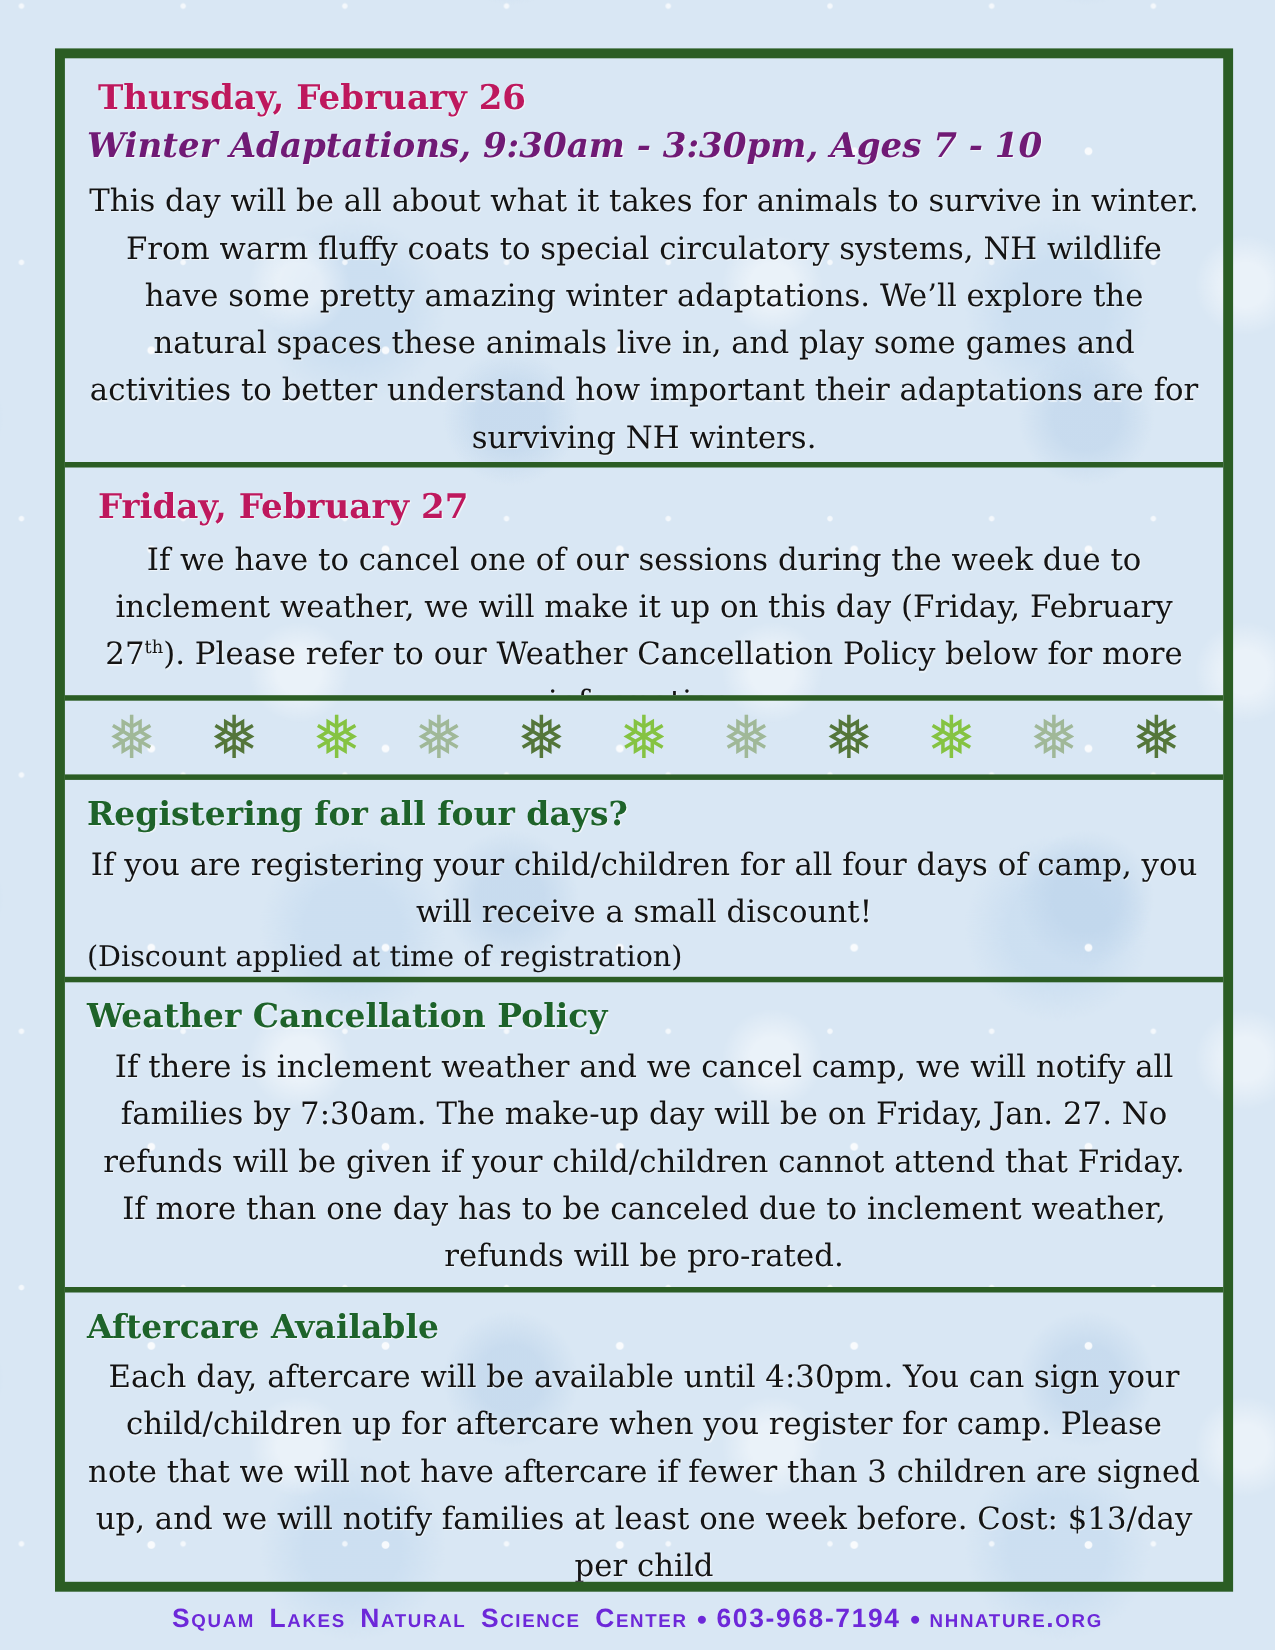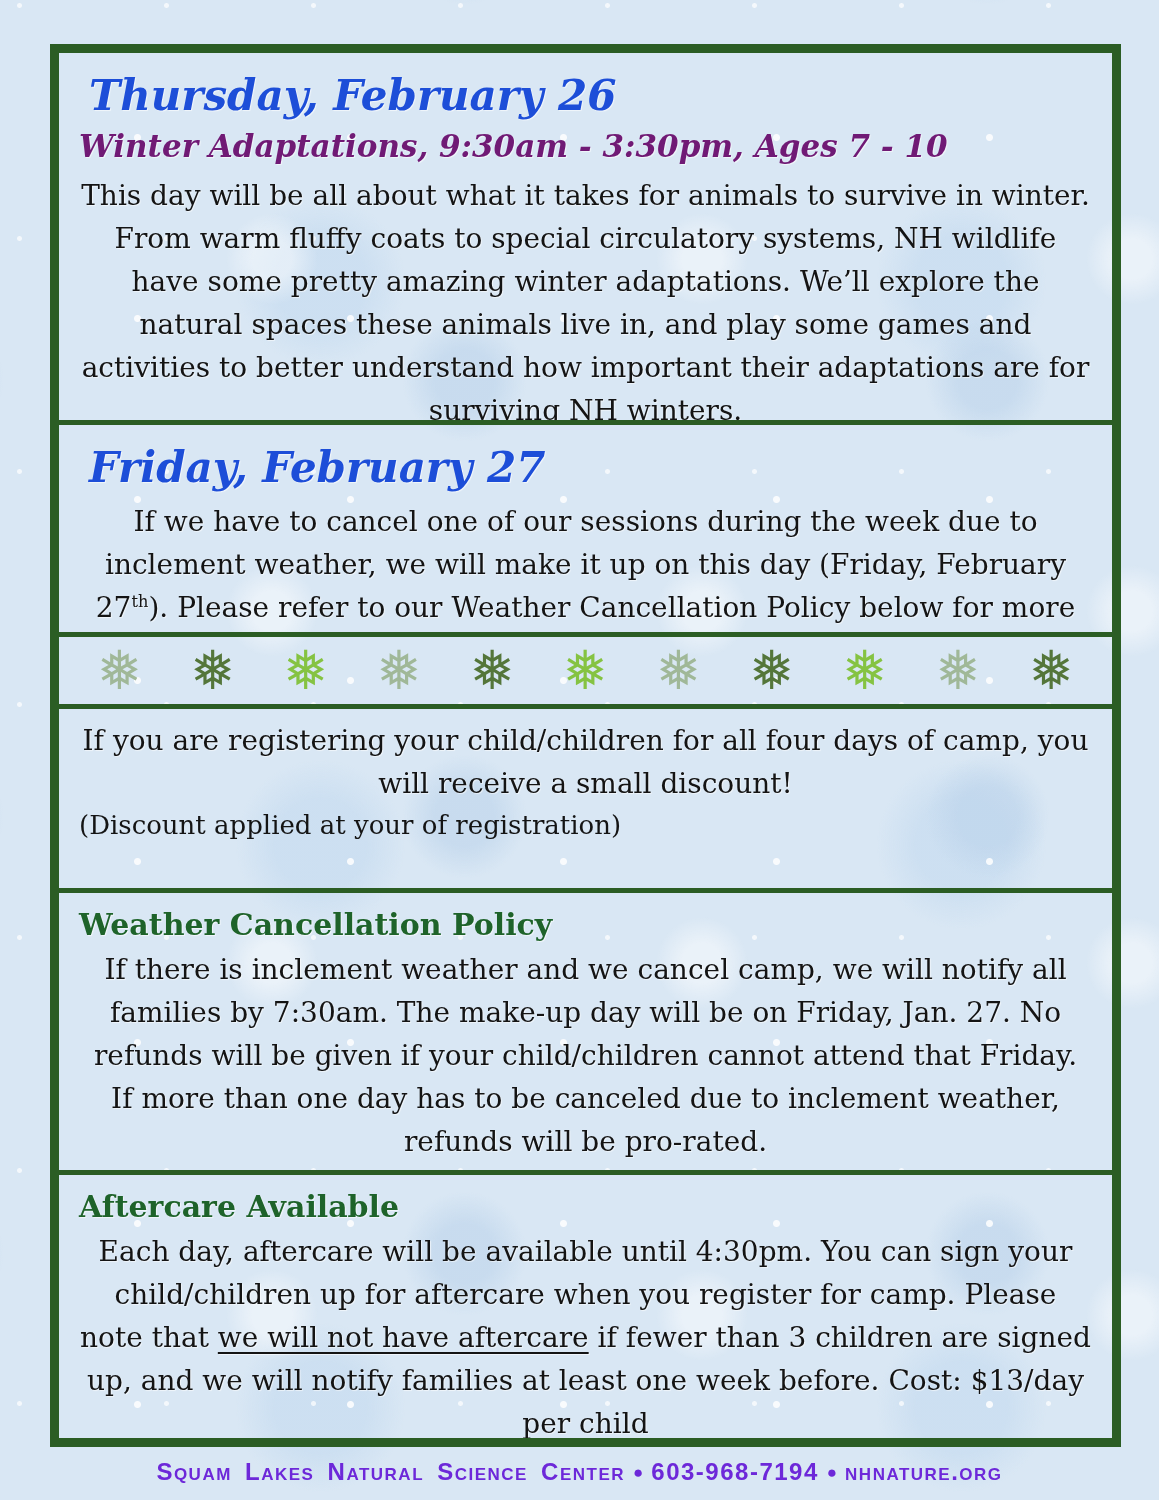--- a/index.html
+++ b/index.html
@@ -28,44 +28,43 @@
   .sec { flex:none; padding:10px 20px 0 20px; overflow:hidden; }
   .sec-thursday   { height:367px; }
   .sec-friday     { height:207px; }
   .snow-band      { height:67px; flex:none; display:flex; align-items:center;
                     justify-content:space-around; padding:0 14px; overflow:hidden; }
   .sec-registering{ height:179px; }
   .sec-policy     { height:277px;border-radius:20px; }
   .sec-aftercare  { flex:1; }
 
   .date-heading {
-    font-size:42px; font-weight:bold; color:#1d4ed8;
+    font-size:31px; font-weight:bold; color:#be185d;
     padding-left:10px; margin:8px 0 8px;
     text-shadow:1px 1px 1px rgba(255,255,255,0.65);
-    font-style:italic;
   }
   .subtitle {
     font-size:31px; font-weight:bold; color:#701a75;
     margin:0 0 10px;
     text-shadow:1px 1px 1px rgba(255,255,255,0.65);
     font-style:italic;
   }
   .green-heading {
     font-size:30px; font-weight:bold; color:#1e632a;
     margin:4px 0 6px;
     text-shadow:1px 1px 1px rgba(255,255,255,0.65);
   }
   .body-text {
     font-size:28px; line-height:43px; color:#141414;
     text-shadow:1px 1px 1px rgba(255,255,255,0.6);
     text-align:center;
   }
   .cost-line { font-size:28px; line-height:44px; font-style:italic; color:#141414; }
   .note-line { font-size:26px; line-height:40px; color:#141414; }
-  .underlined { text-decoration:underline; text-decoration-thickness:2px; text-underline-offset:5px; }
+  .underlined { text-decoration-thickness:2px; text-underline-offset:5px; }
   sup.th { font-size:0.58em; vertical-align:super; line-height:0; }
 
   .flake {
     font-family:"DejaVu Sans",sans-serif;
     font-size:54px; line-height:60px; flex:none;
   }
 
   .footer {
     position:absolute; left:0; top:1458px; width:100%;
     text-align:center;
@@ -107,22 +106,23 @@
     <span class="flake" style="color: rgb(160, 184, 152);">❅</span>
     <span class="flake" style="color: rgb(84, 118, 58);">❅</span>
     <span class="flake" style="color: rgb(133, 195, 66);">❅</span>
     <span class="flake" style="color: rgb(160, 184, 152);">❅</span>
     <span class="flake" style="color: rgb(84, 118, 58);">❅</span>
   </div>
 
   <div class="divider"></div>
 
   <section class="sec sec-registering">
+    <h3 class="green-heading">Registering for all four days?</h3>
     <p class="body-text">If you are registering your child/children for all four days of camp, you will receive a small discount!</p>
-    <p class="note-line">(Discount applied at your of registration)</p>
+    <p class="note-line">(Discount applied at time of registration)</p>
   </section>
 
   <div class="divider"></div>
 
   <section class="sec sec-policy">
     <h3 class="green-heading">Weather Cancellation Policy</h3>
     <p class="body-text">If there is inclement weather and we cancel camp, we will notify all families by 7:30am. The make-up day will be on Friday, Jan. 27. No refunds will be given if your child/children cannot attend that Friday.</p>
     <p class="body-text">If more than one day has to be canceled due to inclement weather, refunds will be pro-rated.</p>
   </section>
 

